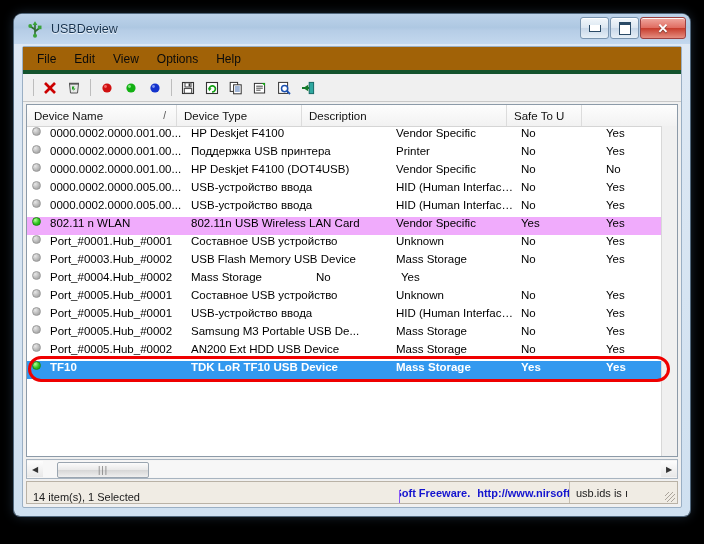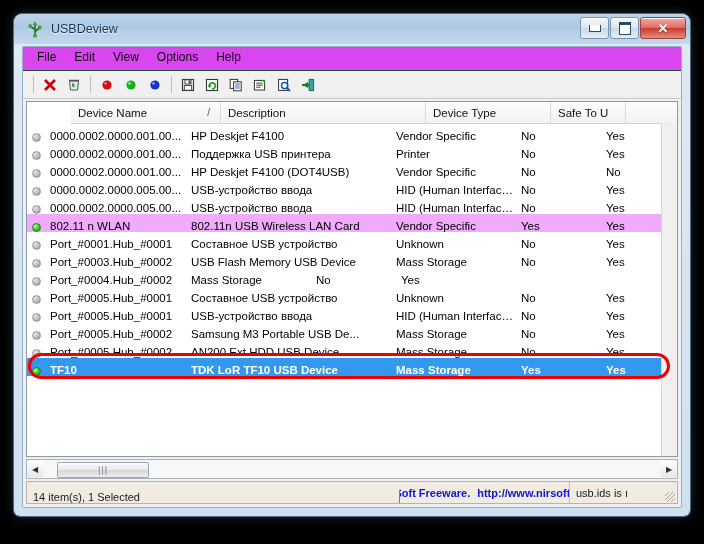--- a/index.html
+++ b/index.html
@@ -49,49 +49,49 @@
   }
   .cbtn .glyph-min{width:10px;height:6px;border:1px solid #2a4a66;border-top:none;background:#fff;}
   .cbtn .glyph-max{width:10px;height:9px;border:1px solid #2a4a66;border-top-width:3px;background:#fff;}
   .cbtn .glyph-close{
     color:#fff;font-size:13px;font-weight:bold;line-height:1;
     text-shadow:0 1px 1px rgba(0,0,0,.45);font-family:"Liberation Sans",sans-serif;
   }
 
   
   .menubar{
-    height:23px;background:#d946ef;display:flex;
-    border-bottom:1px solid #14532d;padding-left:5px;
+    height:23px;background:#a16207;display:flex;align-items:center;
+    border-bottom:4px solid #14532d;padding-left:5px;
   }
   .menu-item{font-size:12px;color:#0b0b0b;padding:3px 9px;cursor:default;}
 
   
   .toolbar{
     height:27px;background:#f0f0f0;display:flex;align-items:center;
     padding-left:6px;border-bottom:1px solid #c8c8c8;
   }
   .tb-btn{width:24px;height:23px;display:flex;align-items:center;justify-content:center;}
   .tb-sep{width:1px;height:17px;background:#bdbdbd;margin:0 4px;}
 
   
   .listwrap{
     flex:1;margin:2px 3px 0 3px;background:#fff;border:1px solid #8c9aa8;
     display:flex;flex-direction:column;position:relative;overflow:hidden;
   }
   .hdr{display:flex;height:21px;flex:0 0 21px;
     background:linear-gradient(180deg,#fdfdfd 0%,#f2f2f2 100%);
-    border-bottom:1px solid #d5d5d5;margin-left:44px;}
+    border-bottom:1px solid #d5d5d5;}
   .hdr .cell{
     font-size:11.5px;color:#111;display:flex;align-items:center;
     padding-left:7px;border-right:1px solid #dcdcdc;
     box-sizing:border-box;position:relative;white-space:nowrap;overflow:hidden;
   }
   .sortmark{margin-left:auto;margin-right:10px;font-size:10px;color:#555;}
   .rows{flex:1;overflow:hidden;position:relative;}
-  .row{display:flex;height:18px;align-items:flex-end;box-sizing:border-box;}
+  .row{display:flex;height:18px;align-items:flex-start;box-sizing:border-box;}
   .row .cell{
     font-size:11.5px;color:#000;padding-left:7px;box-sizing:border-box;
     white-space:nowrap;overflow:hidden;text-overflow:ellipsis;
   }
   .row.connected{background:#f0abfc;}
   .row.selected{background:#3399ef;font-weight:bold;}
   .row.selected .cell{color:#fff;}
   .dot{
     width:9px;height:9px;border-radius:50%;margin-left:5px;margin-right:2px;flex:0 0 9px;
     background:radial-gradient(circle at 32% 30%, #e8e8e8, #b5b5b5 60%, #8f8f8f 100%);
@@ -280,22 +280,22 @@
           </svg>
         </div>
       </div>
 
       <div class="listwrap">
         <div class="hdr">
           <div class="cell c0">
             <span>Device Name</span>
             <span class="sortmark">/</span>
           </div>
+          <div class="cell c2">Device Type</div>
           <div class="cell c1">Description</div>
-          <div class="cell c2">Device Type</div>
           <div class="cell c4">Safe To U</div>
         </div>
         <div class="rows" id="rows-host">
             <div class="row">
               <span class="dot"></span>
               <div class="cell c0" style="width: 141px;">0000.0002.0000.001.00...</div>
               <div class="cell c1">HP Deskjet F4100</div>
               <div class="cell c2">Vendor Specific</div>
               <div class="cell c3">No</div>
               <div class="cell c4">Yes</div>

